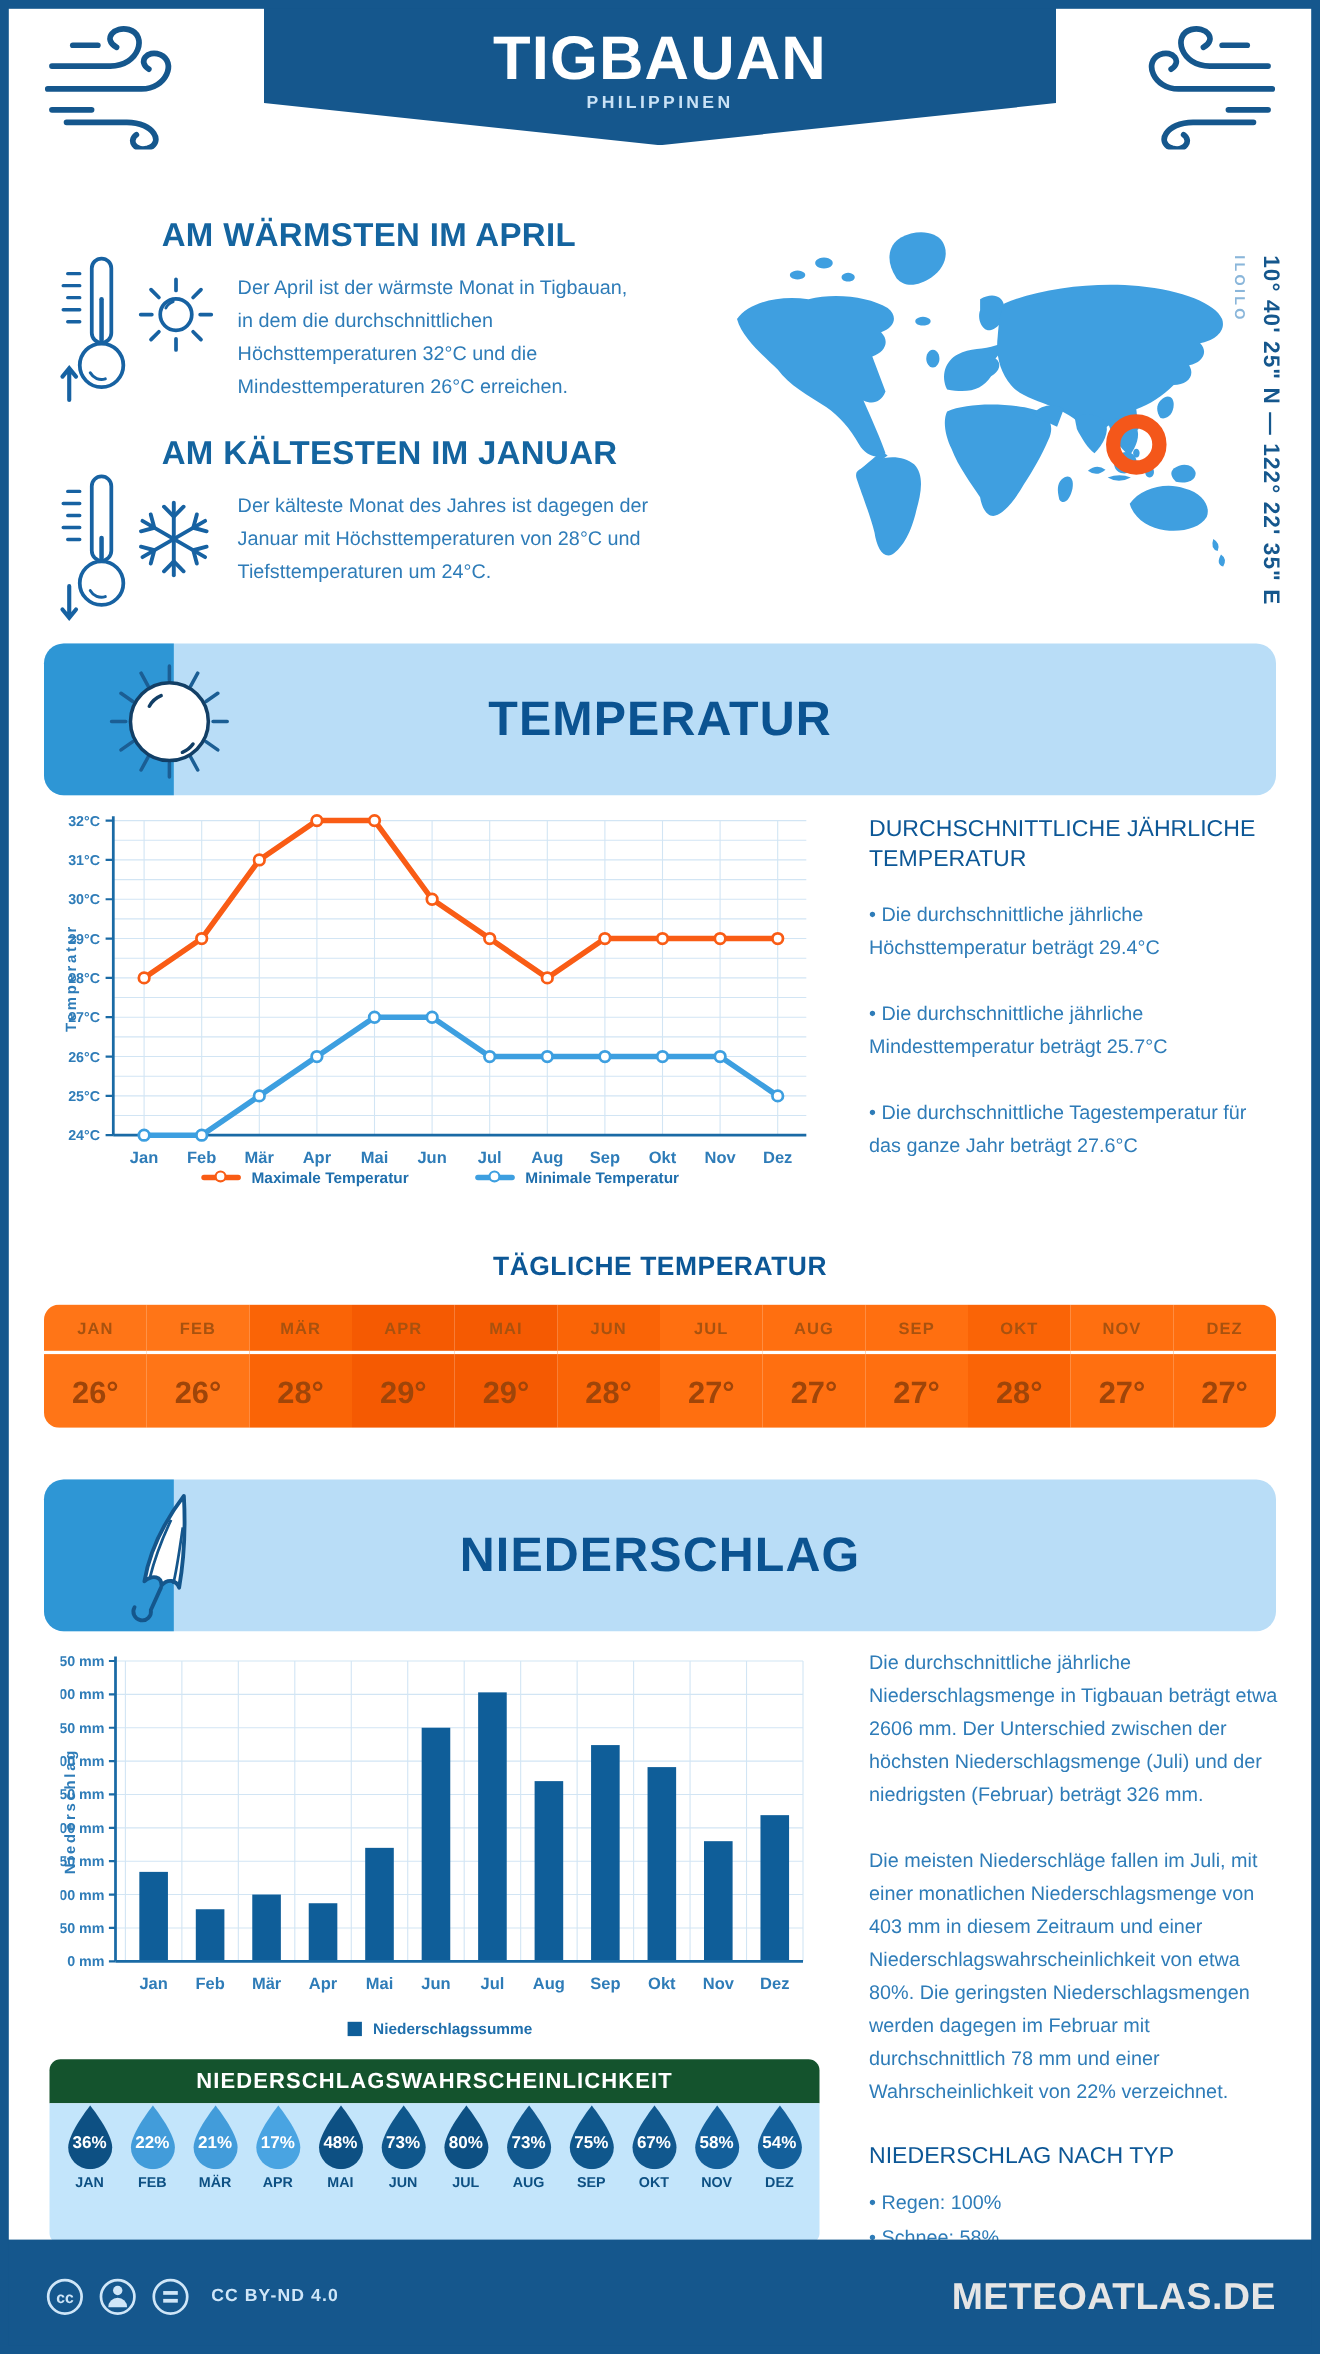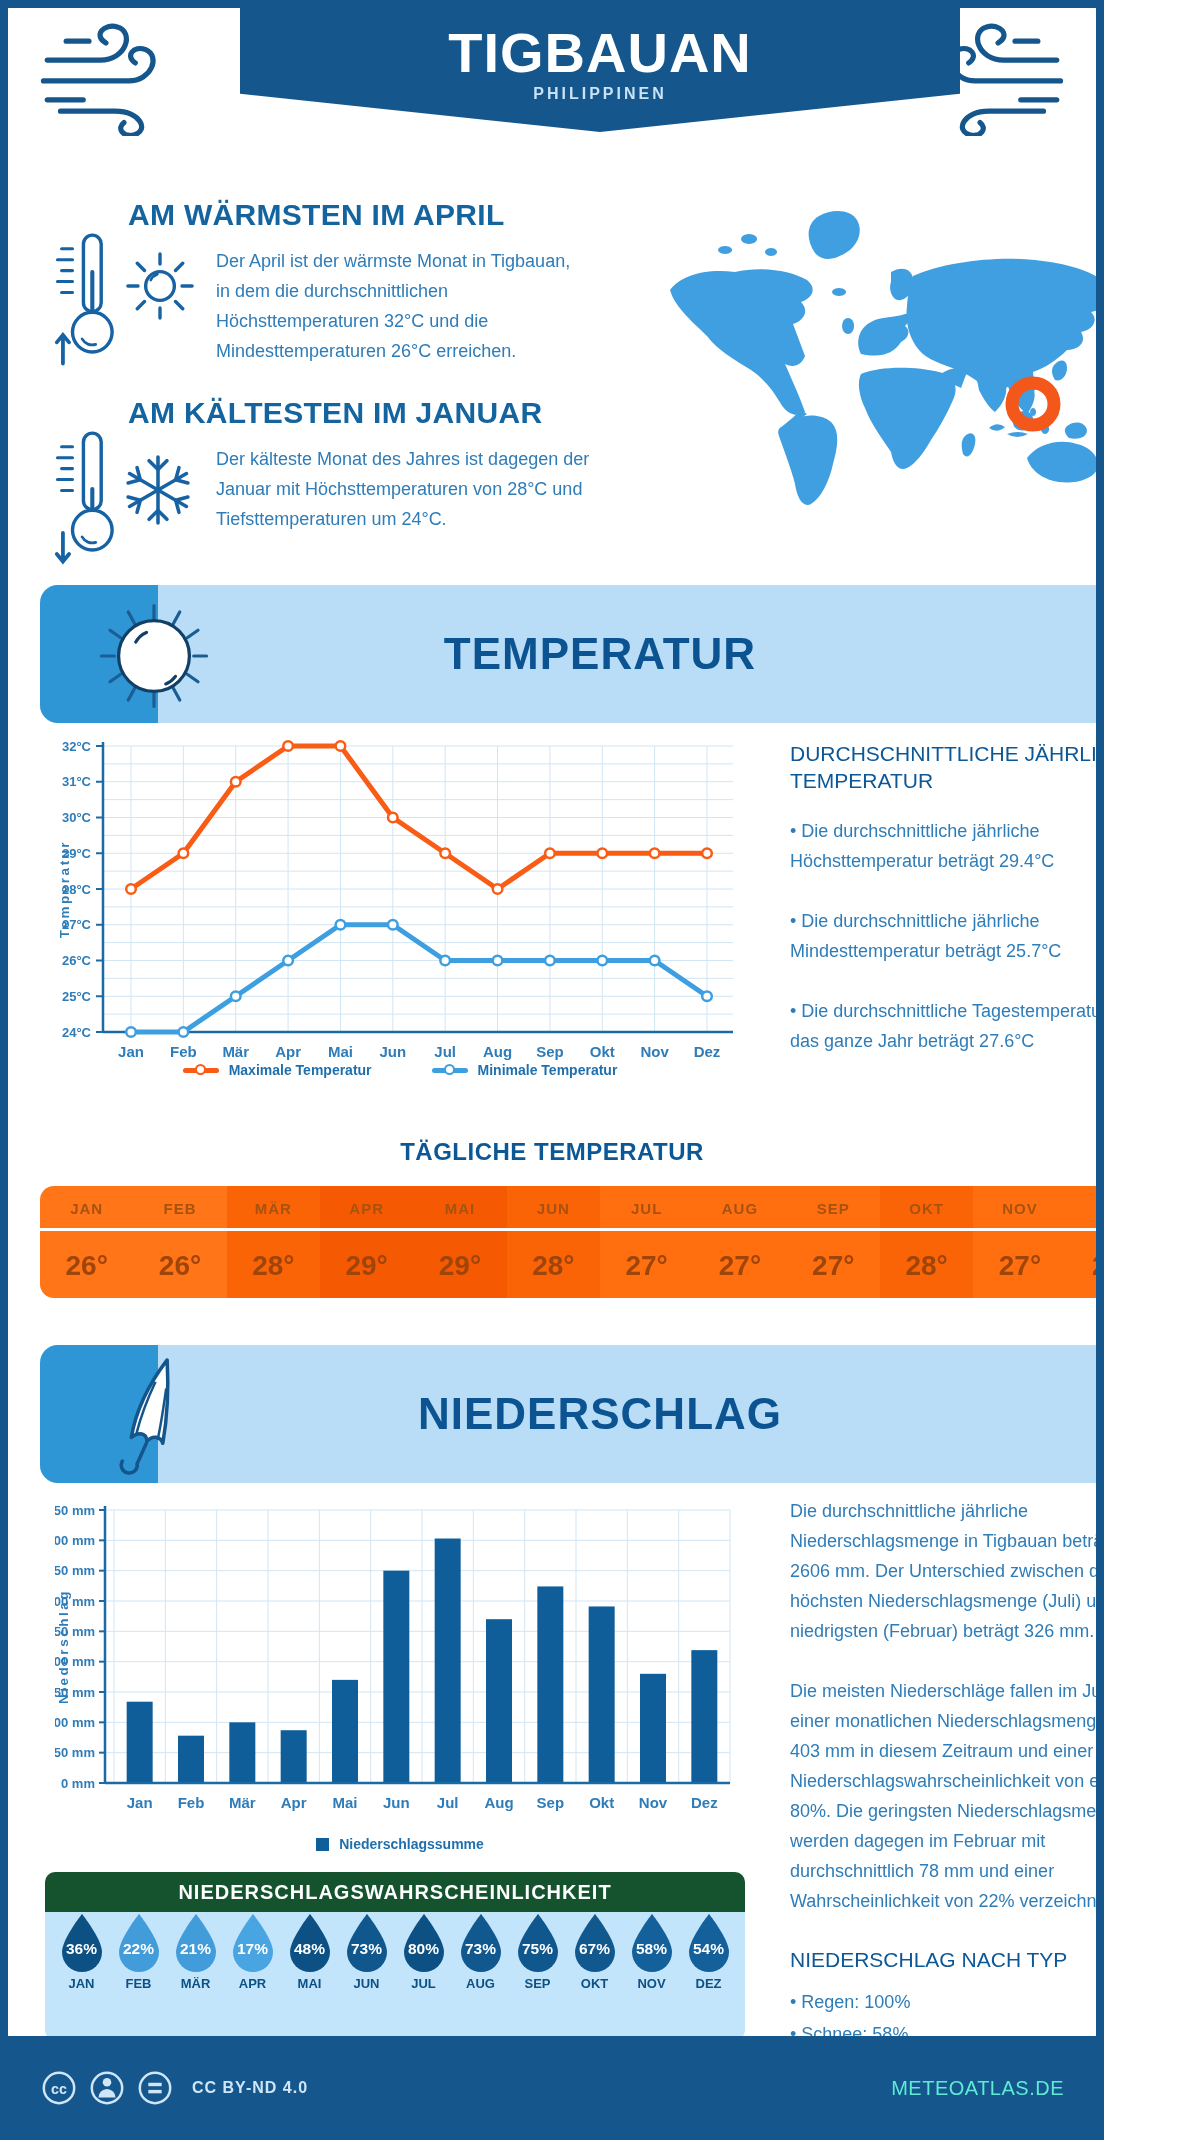--- a/index.html
+++ b/index.html
@@ -1,29 +1,29 @@
 <!DOCTYPE html>
 <html><head>
 <meta charset="utf-8">
 <style>
   html,body{margin:0;padding:0;background:#fff;}
-  .page{position:relative;width:1104px;height:2140px;background:#fff;overflow:hidden;
+  .page{position:relative;width:1200px;height:2140px;background:#fff;overflow:hidden;
         font-family:"Liberation Sans",sans-serif;}
   .page::after{content:"";position:absolute;inset:0;border:8px solid #15578d;pointer-events:none;z-index:60;}
 
   
   .banner{position:absolute;left:240px;top:0;width:720px;height:132px;background:#15578d;
           clip-path:polygon(0 0,100% 0,100% 71%,50% 100%,0 71%);text-align:center;color:#fff;z-index:5;}
   .banner h1{margin:20px 0 0;font-size:56px;font-weight:800;letter-spacing:1px;}
   .banner .sub{margin-top:0;font-size:16px;font-weight:700;letter-spacing:3px;color:#c9e2f6;}
   .wind{position:absolute;top:22px;width:142px;height:114px;}
   .wind.left{left:34px;} .wind.right{right:34px;transform:scaleX(-1);}
 
   
-  .intro-head{position:absolute;font-size:30px;font-weight:800;color:#14649f;letter-spacing:.3px;}
+  .intro-head{position:absolute;font-size:30px;font-weight:800;color:#14649f;letter-spacing:.3px;margin-left:19px;}
   .intro-body{position:absolute;font-size:18px;line-height:30px;color:#2e7cb8;}
   .ih1{left:128px;top:198px;} .ib1{left:216px;top:246px;width:368px;}
   .ih2{left:128px;top:396px;} .ib2{left:216px;top:444px;width:398px;}
   .thermo{position:absolute;width:82px;height:196px;}
   .th1{left:52px;top:202px;} .th2{left:52px;top:400px;}
   .sun-sm{position:absolute;left:122px;top:248px;width:76px;height:76px;}
   .snow{position:absolute;left:118px;top:450px;width:80px;height:80px;}
 
   
   .worldmap{position:absolute;left:655px;top:168px;width:475px;height:390px;}
@@ -83,21 +83,21 @@
   .drop-cell{flex:1;text-align:center;position:relative;}
   .drop-wrap{position:relative;width:46px;height:60px;margin:0 auto;}
   .drop-pct{position:absolute;left:0;right:0;top:28px;font-size:15.5px;font-weight:800;color:#fff;}
   .drop-month{margin-top:4px;font-size:13px;font-weight:800;color:#0d5083;}
 
   
   .footer{position:absolute;left:0;right:0;bottom:0;height:72px;background:#15578d;display:flex;
           align-items:center;padding:16px 40px;z-index:10;}
   .cc-group{display:flex;align-items:center;gap:10px;}
   .cc-label{margin-left:8px;font-size:16px;font-weight:700;letter-spacing:1px;color:#cfe6f8;}
-  .site{margin-left:auto;font-size:20px;font-weight:400;color:#5eead4;letter-spacing:.5px;}
+  .site{margin-left:auto;font-size:34px;font-weight:700;color:#e5e5e5;letter-spacing:.5px;}
 </style>
 </head>
 <body>
 
 <div class="page">
 
   <svg class="wind left" viewBox="0 0 150 120" fill="none" stroke="#15578d" stroke-width="5.5" stroke-linecap="round">
     <path d="M14,40 H70 C98,40 106,10 88,5 C74,1 62,14 76,22"></path>
     <path d="M34,20 H58"></path>
     <path d="M10,62 H100 C124,62 134,36 118,29 C105,24 96,36 107,43"></path>

